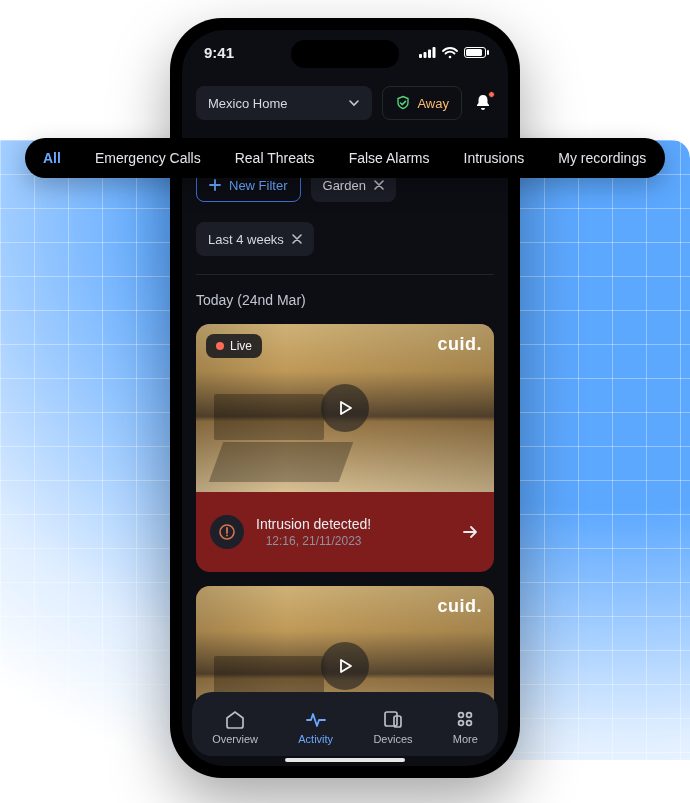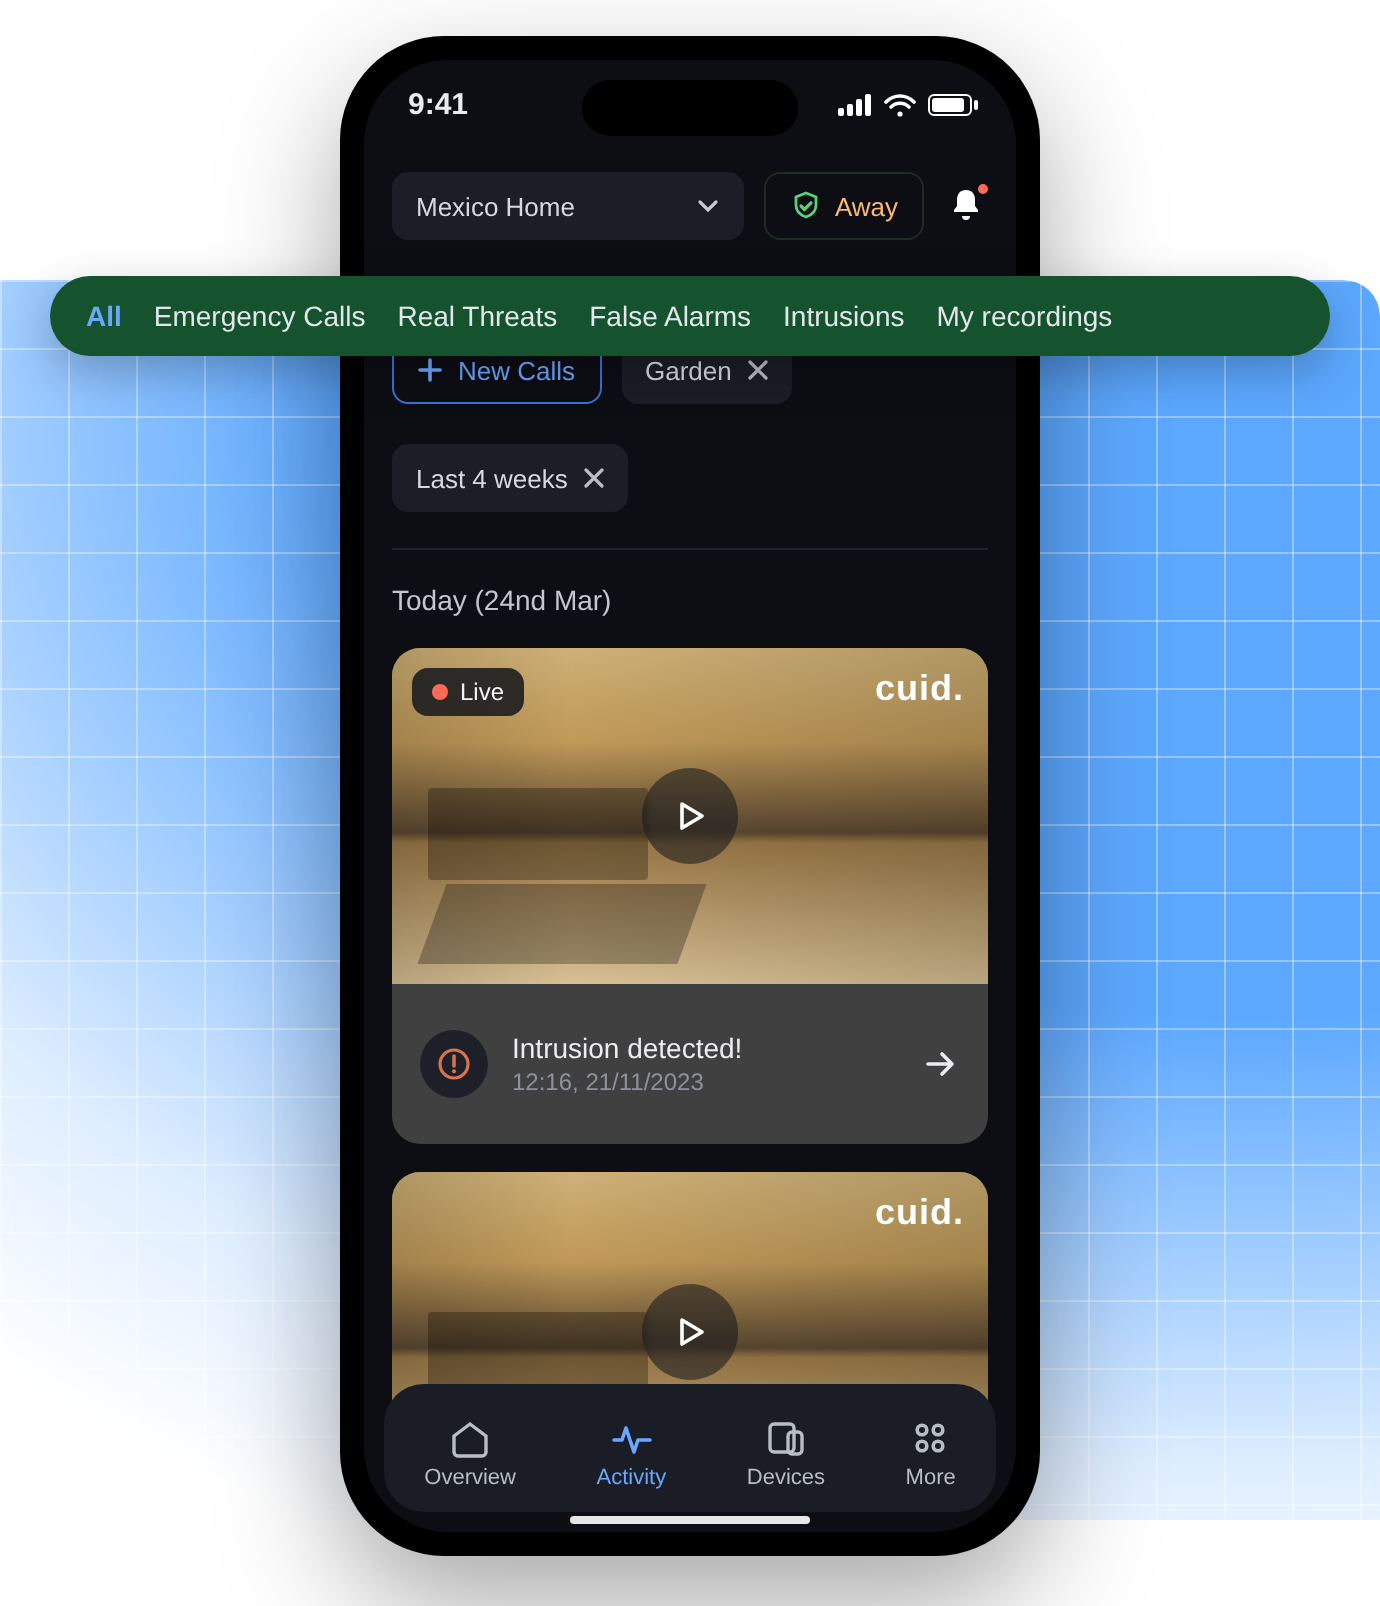--- a/index.html
+++ b/index.html
@@ -21,20 +21,21 @@
             mask-image: radial-gradient(170% 130% at 90% 10%, #000 38%, rgba(0,0,0,.2) 66%, transparent 80%);
   }
 
   
   .phone {
     position: absolute; left: 50%; top: 18px; transform: translateX(-50%);
     width: 350px; height: 760px;
     background: #000; border-radius: 52px;
     padding: 12px;
     box-shadow: 0 24px 60px rgba(0,0,0,.35);
+    text-align: center;
   }
   .screen {
     width: 100%; height: 100%; background: #0c0e14;
     border-radius: 42px; overflow: hidden; position: relative;
     color: #e9ebef;
   }
   .notch {
     position: absolute; top: 10px; left: 50%; transform: translateX(-50%);
     width: 108px; height: 28px; background: #000; border-radius: 16px;
   }
@@ -65,23 +66,23 @@
     height: 34px; padding: 0 12px; border: 1px solid #1f2b22;
     border-radius: 8px; display: flex; align-items: center; gap: 6px;
     color: #fdba74; font-size: 13px;
   }
   .bell { position: relative; width: 22px; height: 22px; display: flex; align-items: center; justify-content: center; }
   .bell .dot { position: absolute; top: -1px; right: -1px; width: 7px; height: 7px; background: #ff6b57; border-radius: 50%; border: 1.5px solid #0c0e14; }
 
   
   .tabstrip {
     position: absolute; top: 138px; left: 50%; transform: translateX(-50%);
-    width: 640px; height: 40px; background: #14532d;
+    width: 640px; height: 40px; background: #000000;
     border-radius: 20px; display: flex; align-items: center;
-    gap: 16px; padding: 0 18px; font-size: 14px; color: #e3e6ec;
+    gap: 34px; padding: 0 18px; font-size: 14px; color: #e3e6ec;
     box-shadow: 0 8px 24px rgba(0,0,0,.25);
     z-index: 20;
   }
   .tabstrip .tab { cursor: pointer; white-space: nowrap; }
   .tabstrip .tab.active { color: #6aa8ff; font-weight: 600; }
 
   
   .filters {
     position: absolute; top: 138px; left: 0; right: 0;
     padding: 0 14px;
@@ -99,21 +100,21 @@
 
   .divider { position: absolute; top: 244px; left: 14px; right: 14px; height: 1px; background: #20232c; }
 
   .section-title {
     position: absolute; top: 262px; left: 14px; font-size: 14px; color: #c2c6cf;
   }
 
   
   .card {
     position: absolute; left: 14px; right: 14px;
-    background: #404040; border-radius: 14px; overflow: hidden;
+    background: #7f1d1d; border-radius: 14px; overflow: hidden;
   }
   .card.one { top: 294px; height: 248px; }
   .card.two { top: 556px; height: 160px; }
   .thumb {
     height: 168px;
     background:
       linear-gradient( to right, rgba(0,0,0,.18), rgba(0,0,0,.04) 30%, rgba(0,0,0,.18) ),
       linear-gradient( to bottom, #d7b87b 0%, #c79f5b 28%, #5e4b33 55%, #a07d49 58%, #e0c89a 100% );
     position: relative;
   }
@@ -236,21 +237,21 @@
       </div>
     </div>
 
     <div class="filters">
       <div class="chip outline">
         <span>
           <svg width="12" height="12" viewBox="0 0 12 12">
               <path d="M6 1v10M1 6h10" stroke="#6aa8ff" stroke-width="1.8" stroke-linecap="round"></path>
             </svg>
         </span>
-        <span>New Calls</span>
+        <span>New Filter</span>
       </div>
       <div class="chip">
         <span>Garden</span>
         <span class="x">
           <svg width="10" height="10" viewBox="0 0 10 10">
               <path d="M1 1l8 8M9 1l-8 8" stroke="#d6d9e0" stroke-width="1.6" stroke-linecap="round"></path>
             </svg>
         </span>
       </div>
       <div style="flex-basis:100%;height:0"></div>

